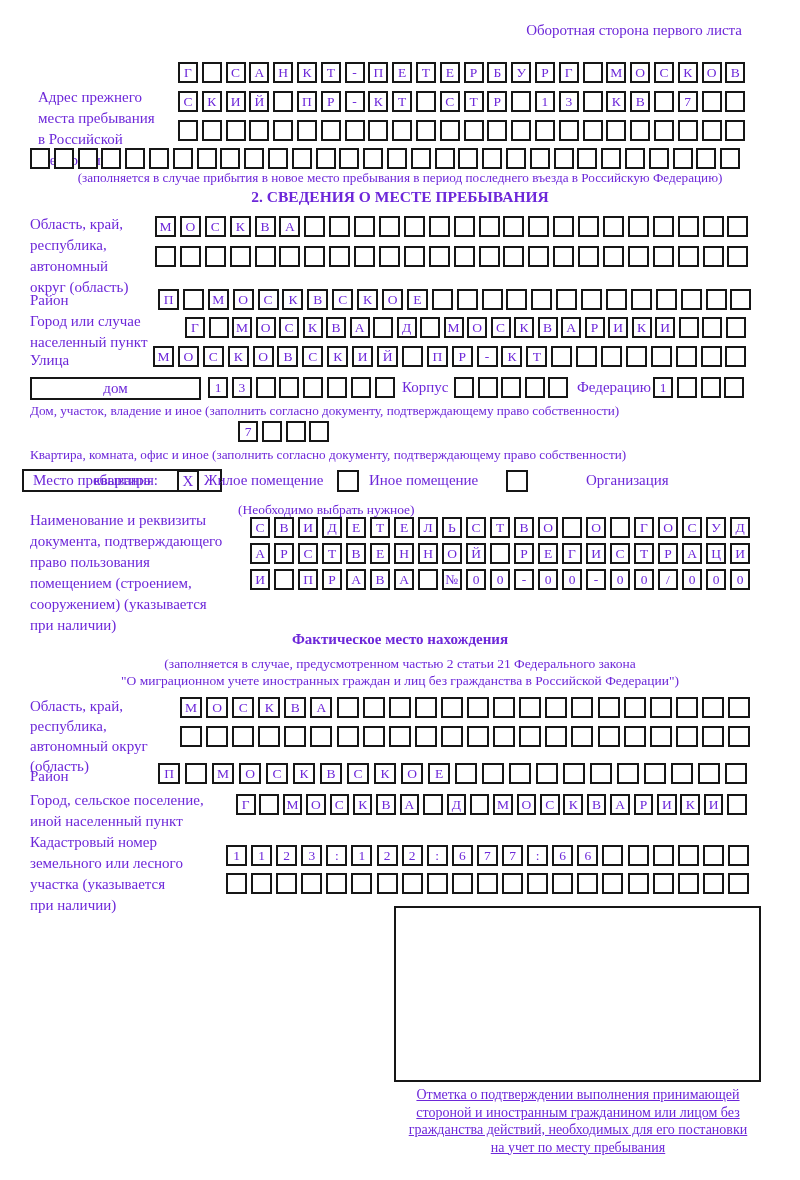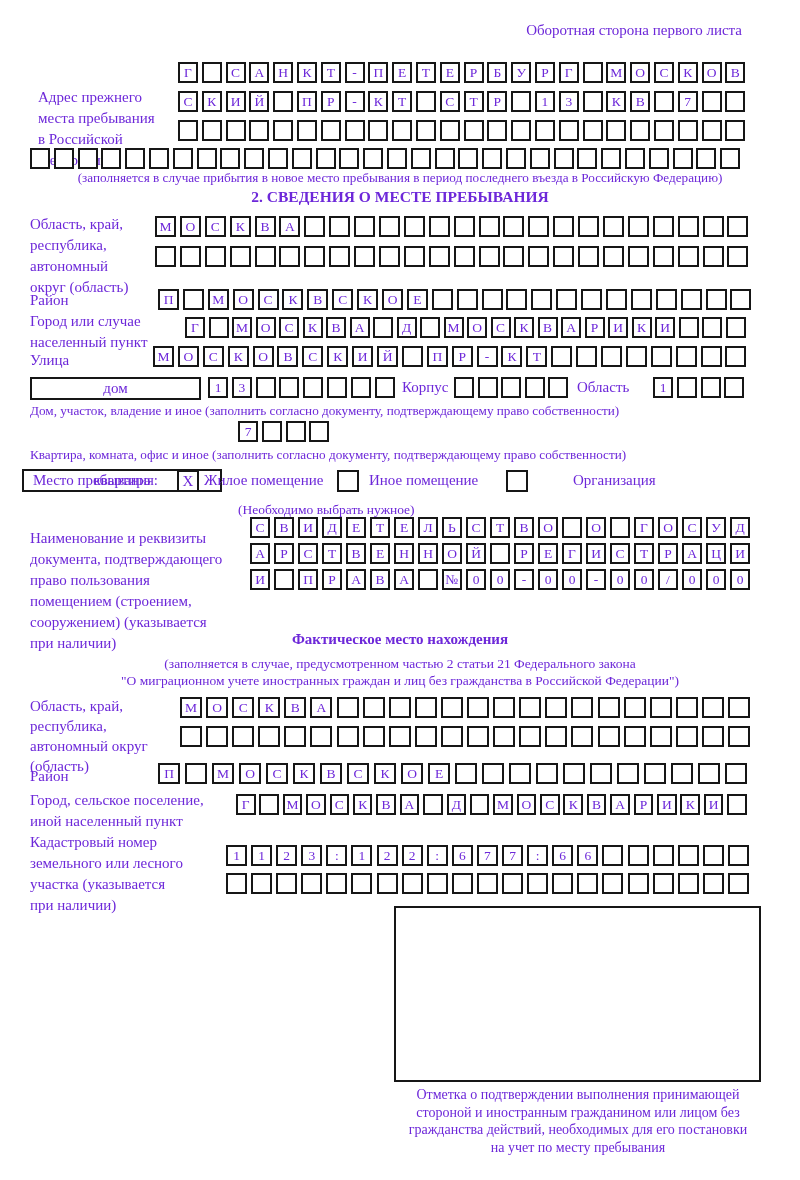--- a/index.html
+++ b/index.html
@@ -13,21 +13,21 @@
   .center{width:100%;text-align:center;}
   .row{position:absolute;display:flex;gap:var(--g,3.8px);--cw:20px;}
   .row .cell{box-sizing:border-box;flex:none;width:var(--cw);height:21px;
              border:2px solid #161616;display:flex;align-items:center;justify-content:center;
              font-size:13.5px;background:#fff;}
   .fieldbox{box-sizing:border-box;border:2px solid #161616;display:flex;align-items:center;
             justify-content:center;font-size:15px;background:#fff;}
   .checkbox{box-sizing:border-box;position:absolute;width:22px;height:22px;border:2px solid #161616;
             display:flex;align-items:center;justify-content:center;font-size:15px;background:#fff;}
   .bigbox{box-sizing:border-box;position:absolute;border:2px solid #161616;background:#fff;}
-  .note{font-size:14px;line-height:17.5px;white-space:pre-line;text-align:center;}
+  .note{font-size:14px;line-height:17.5px;white-space:pre-line;text-align:center;text-decoration:underline;}
 </style>
 </head>
 <body>
 
 <div class="page">
 
   <div class="abs" style="top:22px;right:58px;font-size:15px;">Оборотная сторона первого листа</div>
 
   <div class="abs lbl" style="left:38px;top:63px;margin-top:24px;">Адрес прежнего
 места пребывания
@@ -301,21 +301,21 @@
       <span class="cell"></span>
     </div>
   <div class="abs" style="left:402px;top:379px;font-size:15px;">Корпус</div>
   <div class="row" style="left:454px;top:377px;--cw:20px;--g:3.5px;">
       <span class="cell"></span>
       <span class="cell"></span>
       <span class="cell"></span>
       <span class="cell"></span>
       <span class="cell"></span>
     </div>
-  <div class="abs" style="left:577px;top:379px;font-size:15px;">Область</div>
+  <div class="abs" style="left:577px;top:379px;font-size:15px;">Федерацию</div>
   <div class="row" style="left:653px;top:377px;">
       <span class="cell">1</span>
       <span class="cell"></span>
       <span class="cell"></span>
       <span class="cell"></span>
     </div>
   <div class="abs cap" style="left:30px;top:403px;">Дом, участок, владение и иное (заполнить согласно документу, подтверждающему право собственности)</div>
 
   <div class="fieldbox abs" style="left:22px;top:421px;width:200px;height:23px;margin-top:48px;">квартира</div>
   <div class="row" style="left:238px;top:421px;">
@@ -325,24 +325,24 @@
       <span class="cell"></span>
     </div>
   <div class="abs cap" style="left:30px;top:447px;">Квартира, комната, офис и иное (заполнить согласно документу, подтверждающему право собственности)</div>
 
   <div class="abs" style="left:33px;top:472px;font-size:15px;">Место пребывания:</div>
   <span class="checkbox" style="left:177px;top:470px;">X</span>
   <div class="abs" style="left:204px;top:472px;font-size:15px;">Жилое помещение</div>
   <span class="checkbox" style="left:337px;top:470px;"></span>
   <div class="abs" style="left:369px;top:472px;font-size:15px;">Иное помещение</div>
   <span class="checkbox" style="left:506px;top:470px;"></span>
-  <div class="abs" style="left:573px;top:472px;font-size:15px;text-align:right;">Организация</div>
+  <div class="abs" style="left:586px;top:472px;font-size:15px;text-align:right;">Организация</div>
   <div class="abs cap" style="left:238px;top:502px;font-size:13.5px;">(Необходимо выбрать нужное)</div>
 
-  <div class="abs lbl" style="left:30px;top:528px;">Наименование и реквизиты
+  <div class="abs lbl" style="left:30px;top:510px;">Наименование и реквизиты
 документа, подтверждающего
 право пользования
 помещением (строением,
 сооружением) (указывается
 при наличии)</div>
   <div class="row" style="left:250px;top:517px;--g:4px;">
       <span class="cell">С</span>
       <span class="cell">В</span>
       <span class="cell">И</span>
       <span class="cell">Д</span>

